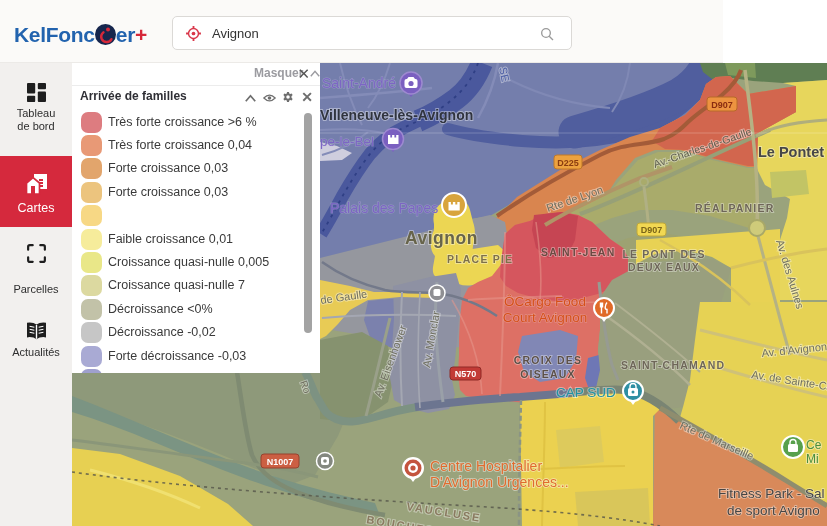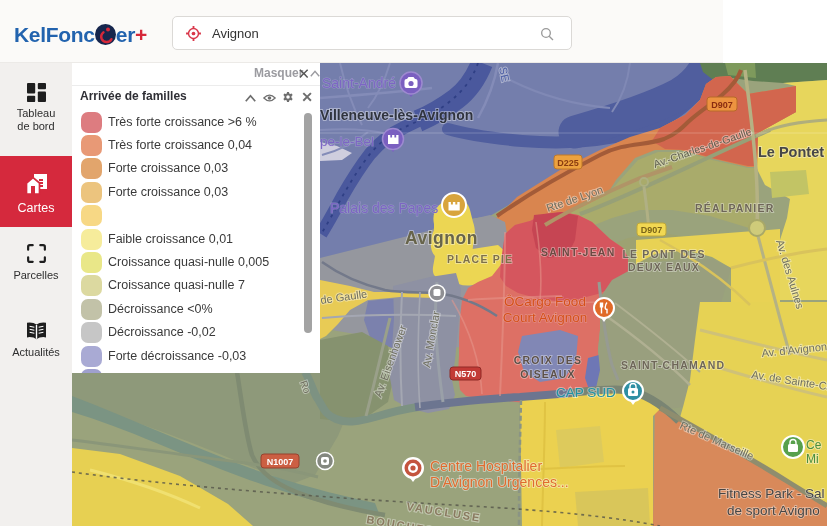--- a/index.html
+++ b/index.html
@@ -247,21 +247,21 @@
           <path d="M14,7 h4 M14,10 h4 M14,13 h4" stroke="#d5293d" stroke-width="2"></path>
           <path d="M1.5,10 L8,4.5 L14.5,10 V21 H1.5 Z" fill="#fff" stroke="#d5293d" stroke-width="1.7"></path>
           <rect x="6" y="13" width="4" height="8" fill="#d5293d"></rect>
         </svg>
       <div style="margin-top:2px;font-weight:normal">Cartes</div>
     </div>
     <div class="sbitem" style="top:181px">
       <svg width="19" height="19" viewBox="0 0 20 20" fill="none" stroke="#1e1e1e" stroke-width="2.3" stroke-linecap="round">
           <path d="M1.2,6 V3 Q1.2,1.2 3,1.2 H6 M14,1.2 h3 Q18.8,1.2 18.8,3 v3 M18.8,14 v3 Q18.8,18.8 17,18.8 h-3 M6,18.8 H3 Q1.2,18.8 1.2,17 v-3"></path>
         </svg>
-      <div style="margin-top:3px">Parcelles</div>
+      <div style="margin-top:17px">Parcelles</div>
     </div>
     <div class="sbitem" style="top:259px">
       <svg width="21" height="19" viewBox="0 0 24 22">
           <path d="M12,3 Q9,0.5 4,0.5 L1,1 V18 L4,17.5 Q9,17.5 12,20 Q15,17.5 20,17.5 L23,18 V1 L20,0.5 Q15,0.5 12,3 Z" fill="#1e1e1e"></path>
           <path d="M12,3.5 V19.5" stroke="#fff" stroke-width="1.6"></path>
           <path d="M4,5 L9.5,6 M4,8.5 L9.5,9.5 M4,12 L9.5,13 M14.5,6 L20,5 M14.5,9.5 L20,8.5 M14.5,13 L20,12" stroke="#fff" stroke-width="1.2"></path>
         </svg>
       <div style="margin-top:2px">Actualités</div>
     </div>
   </div>

